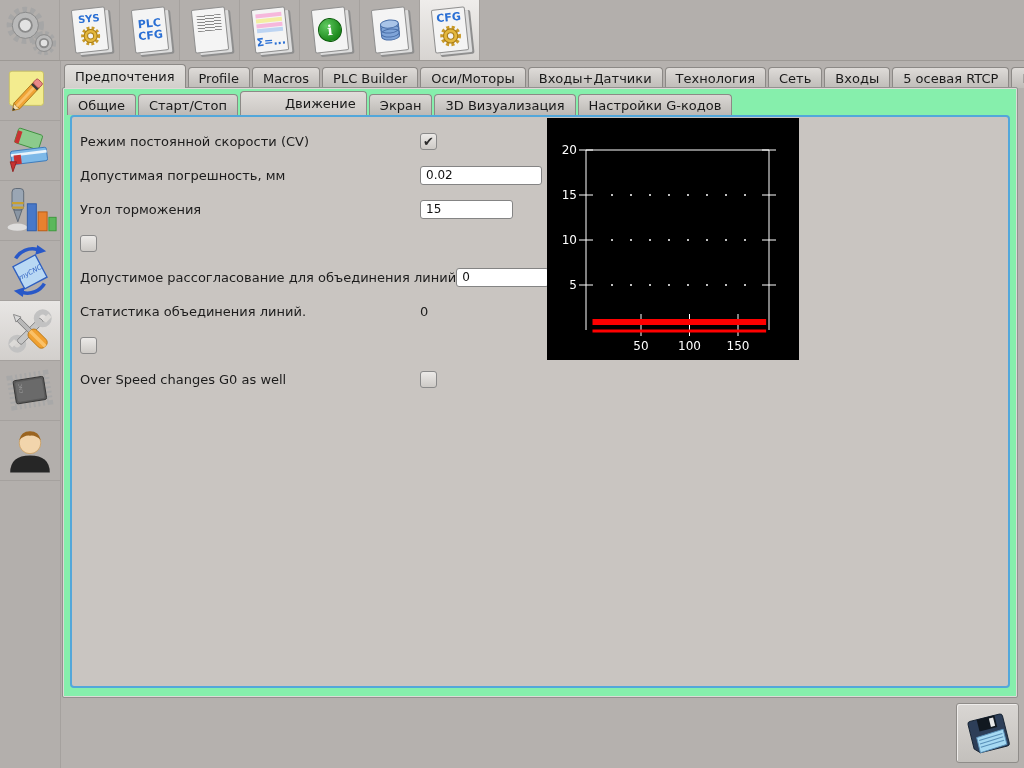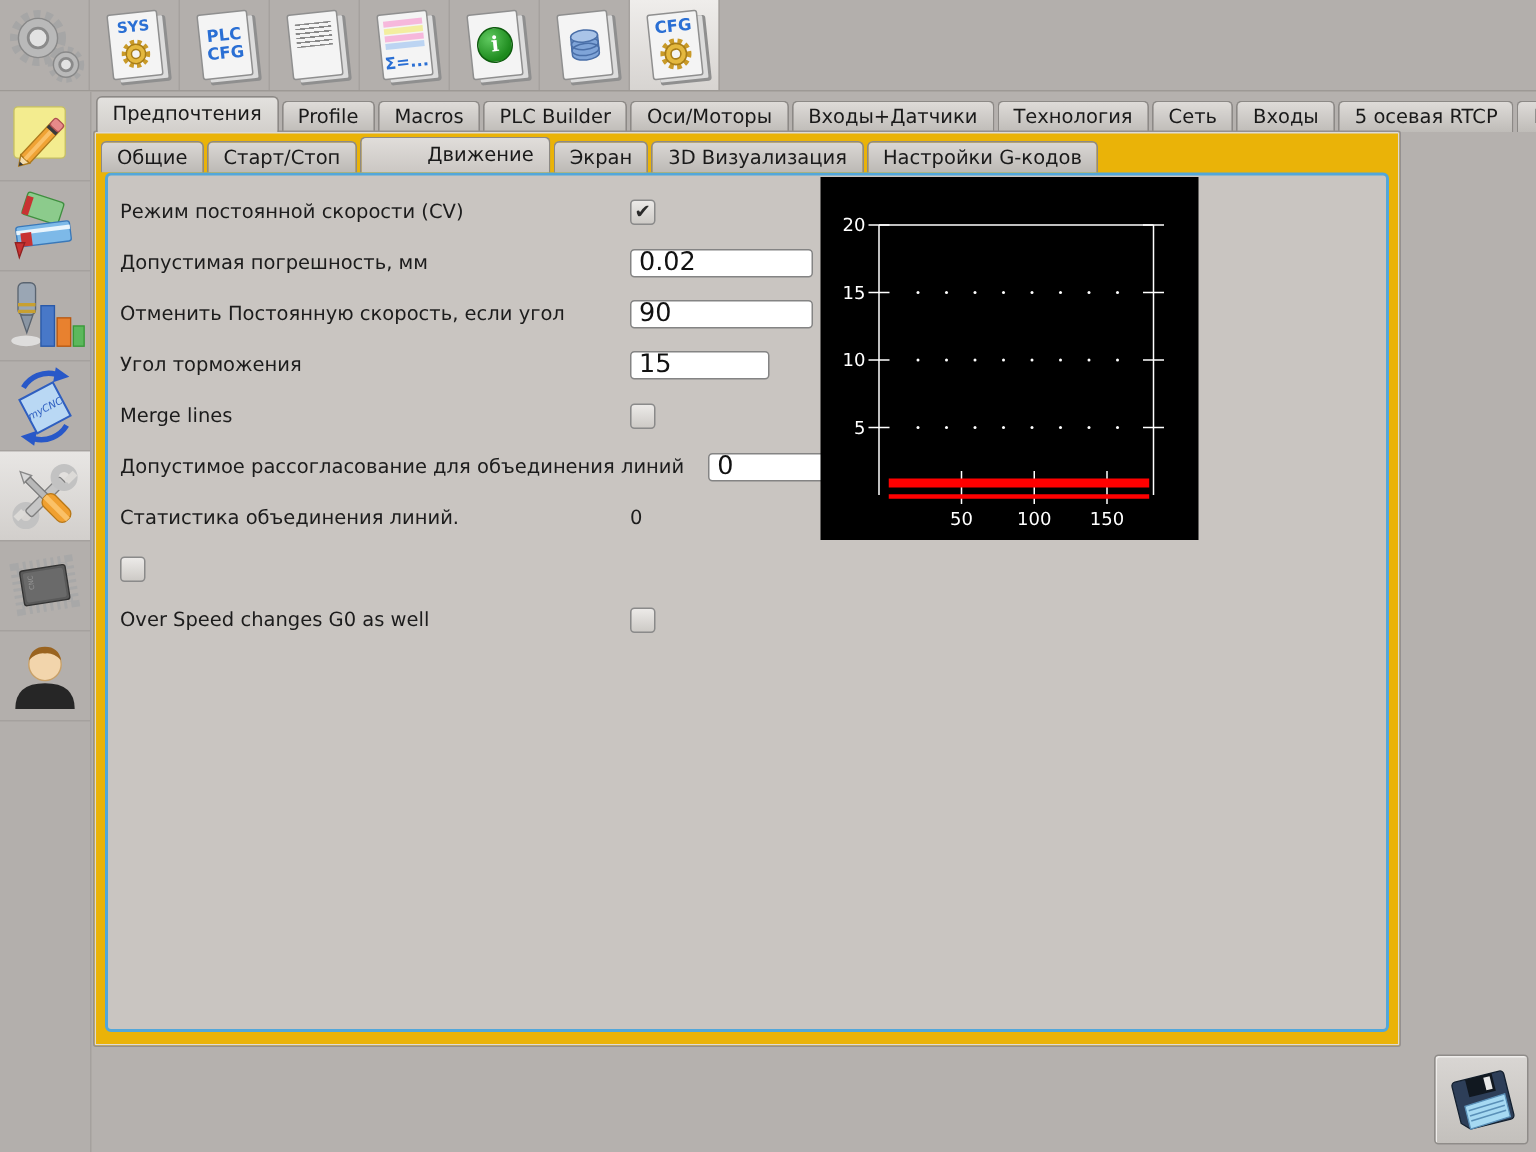--- a/index.html
+++ b/index.html
@@ -74,46 +74,46 @@
     border:1px solid #8c8986; border-bottom:none;
     border-radius:4px 4px 0 0;
     font-size:13px; cursor:pointer; color:#1a1a1a;
   }
   .tab.active {
     height:24px; background:linear-gradient(180deg,#e3e1de,#d2cfcb);
     z-index:3; position:relative;
   }
 
   .outer-pane {
-    position:absolute; left:62px; top:87px; width:872px; height:611px;
-    background:#eab308;
+    position:absolute; left:62px; top:87px; width:956px; height:611px;
+    background:#86efac;
     border:1px solid #989差49390; border:1px solid #949090;
     border-radius:2px;
     box-shadow:inset 0 0 0 1px #dddad7;
   }
   .tabs-sub {
     position:absolute; left:4px; top:2px; height:25px;
     display:flex; align-items:flex-end; z-index:2;
   }
   .tabs-sub .tab { background:linear-gradient(180deg,#dad7d4,#bcb9b5); }
   .tabs-sub .tab.active { background:linear-gradient(180deg,#e0ddda,#cbc7c3);padding-left:44px; }
 
   
   .panel {
     position:absolute; left:7px; top:27px; right:7px; bottom:9px;
     background:#c9c5c1;
     border:2px solid #52a7da; border-radius:4px;
   }
   .form { position:absolute; left:8px; top:7px; }
   .frow { height:34px; display:flex; align-items:center; }
-  .flabel { min-width:340px; white-space:nowrap; padding-right:16px; font-size:13px; color:#1c1c1c; }
+  .flabel { min-width:340px; white-space:nowrap; padding-right:0; font-size:13px; color:#1c1c1c; }
   .txt {
     width:122px; height:19px; background:#fff;
     border:1px solid #848484; border-radius:3px;
-    font-family:inherit; font-size:17px; color:#111; padding:0 5px;
+    font-family:inherit; font-size:12px; color:#111; padding:0 5px;
   }
   .txt.short { width:93px; }
   .cb {
     width:17px; height:17px; border-radius:3px;
     background:linear-gradient(180deg,#eceae8,#cdcac6);
     border:1px solid #8a8a8a;
     display:flex; align-items:center; justify-content:center;
     cursor:pointer;
   }
   .cb.checked::after { content:"✔"; font-size:13px; color:#2b2b2b; line-height:1; }
@@ -341,29 +341,24 @@
     <div class="form">
       <div class="frow">
         <span class="flabel">Режим постоянной скорости (CV)</span>
         <span class="cb checked"></span>
       </div>
       <div class="frow">
         <span class="flabel">Допустимая погрешность, мм</span>
         <input class="txt" value="0.02" style="">
       </div>
       <div class="frow">
-        <span class="flabel">Отменить Постоянную скорость, если угол</span>
-        <input class="txt" value="90" style="">
-      </div>
-      <div class="frow">
         <span class="flabel">Угол торможения</span>
         <input class="txt short" value="15" style="">
       </div>
       <div class="frow">
-        <span class="flabel">Merge lines</span>
         <span class="cb"></span>
       </div>
       <div class="frow">
         <span class="flabel">Допустимое рассогласование для объединения линий</span>
         <input class="txt short" value="0" style="">
       </div>
       <div class="frow">
         <span class="flabel">Статистика объединения линий.</span>
         <span class="static-val">0</span>
       </div>

